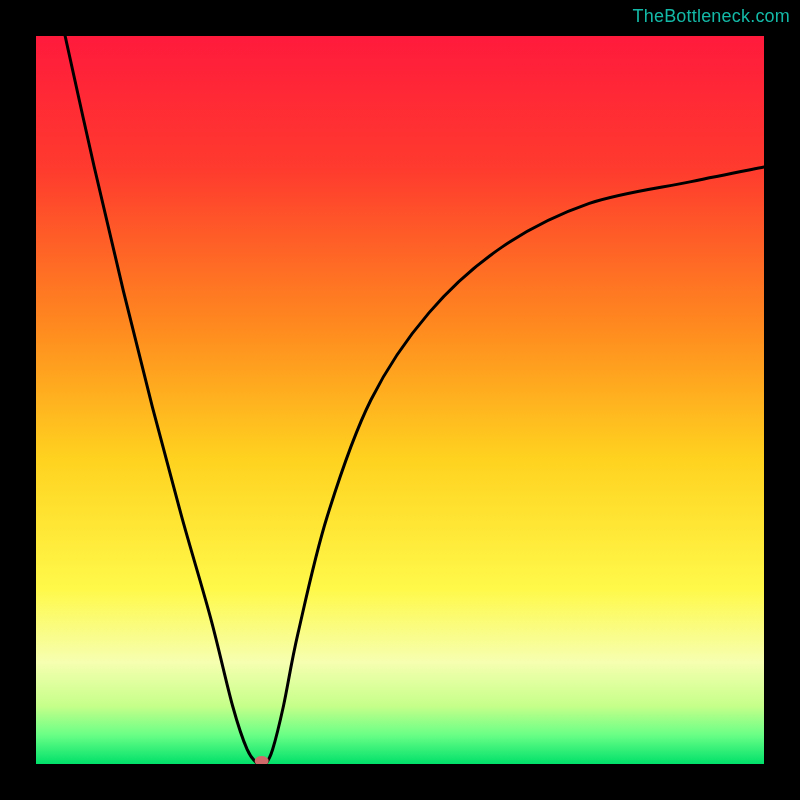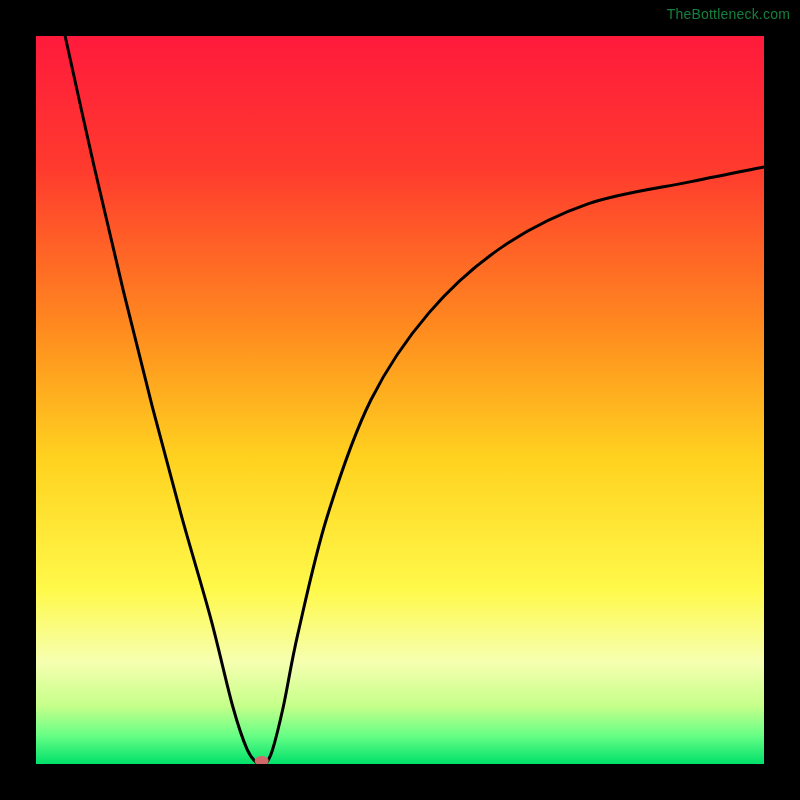--- a/index.html
+++ b/index.html
@@ -22,22 +22,22 @@
     left: 36px;
     top: 36px;
     width: 728px;
     height: 728px;
     overflow: hidden;
   }
   .watermark {
     position: absolute;
     top: 6px;
     right: 10px;
-    color: #15803d;
-    font-size: 14px;
+    color: #14b8a6;
+    font-size: 18px;
     font-weight: 500;
     letter-spacing: 0.2px;
     user-select: none;
   }
   svg {
     display: block;
   }
 </style>
 </head>
 <body>

